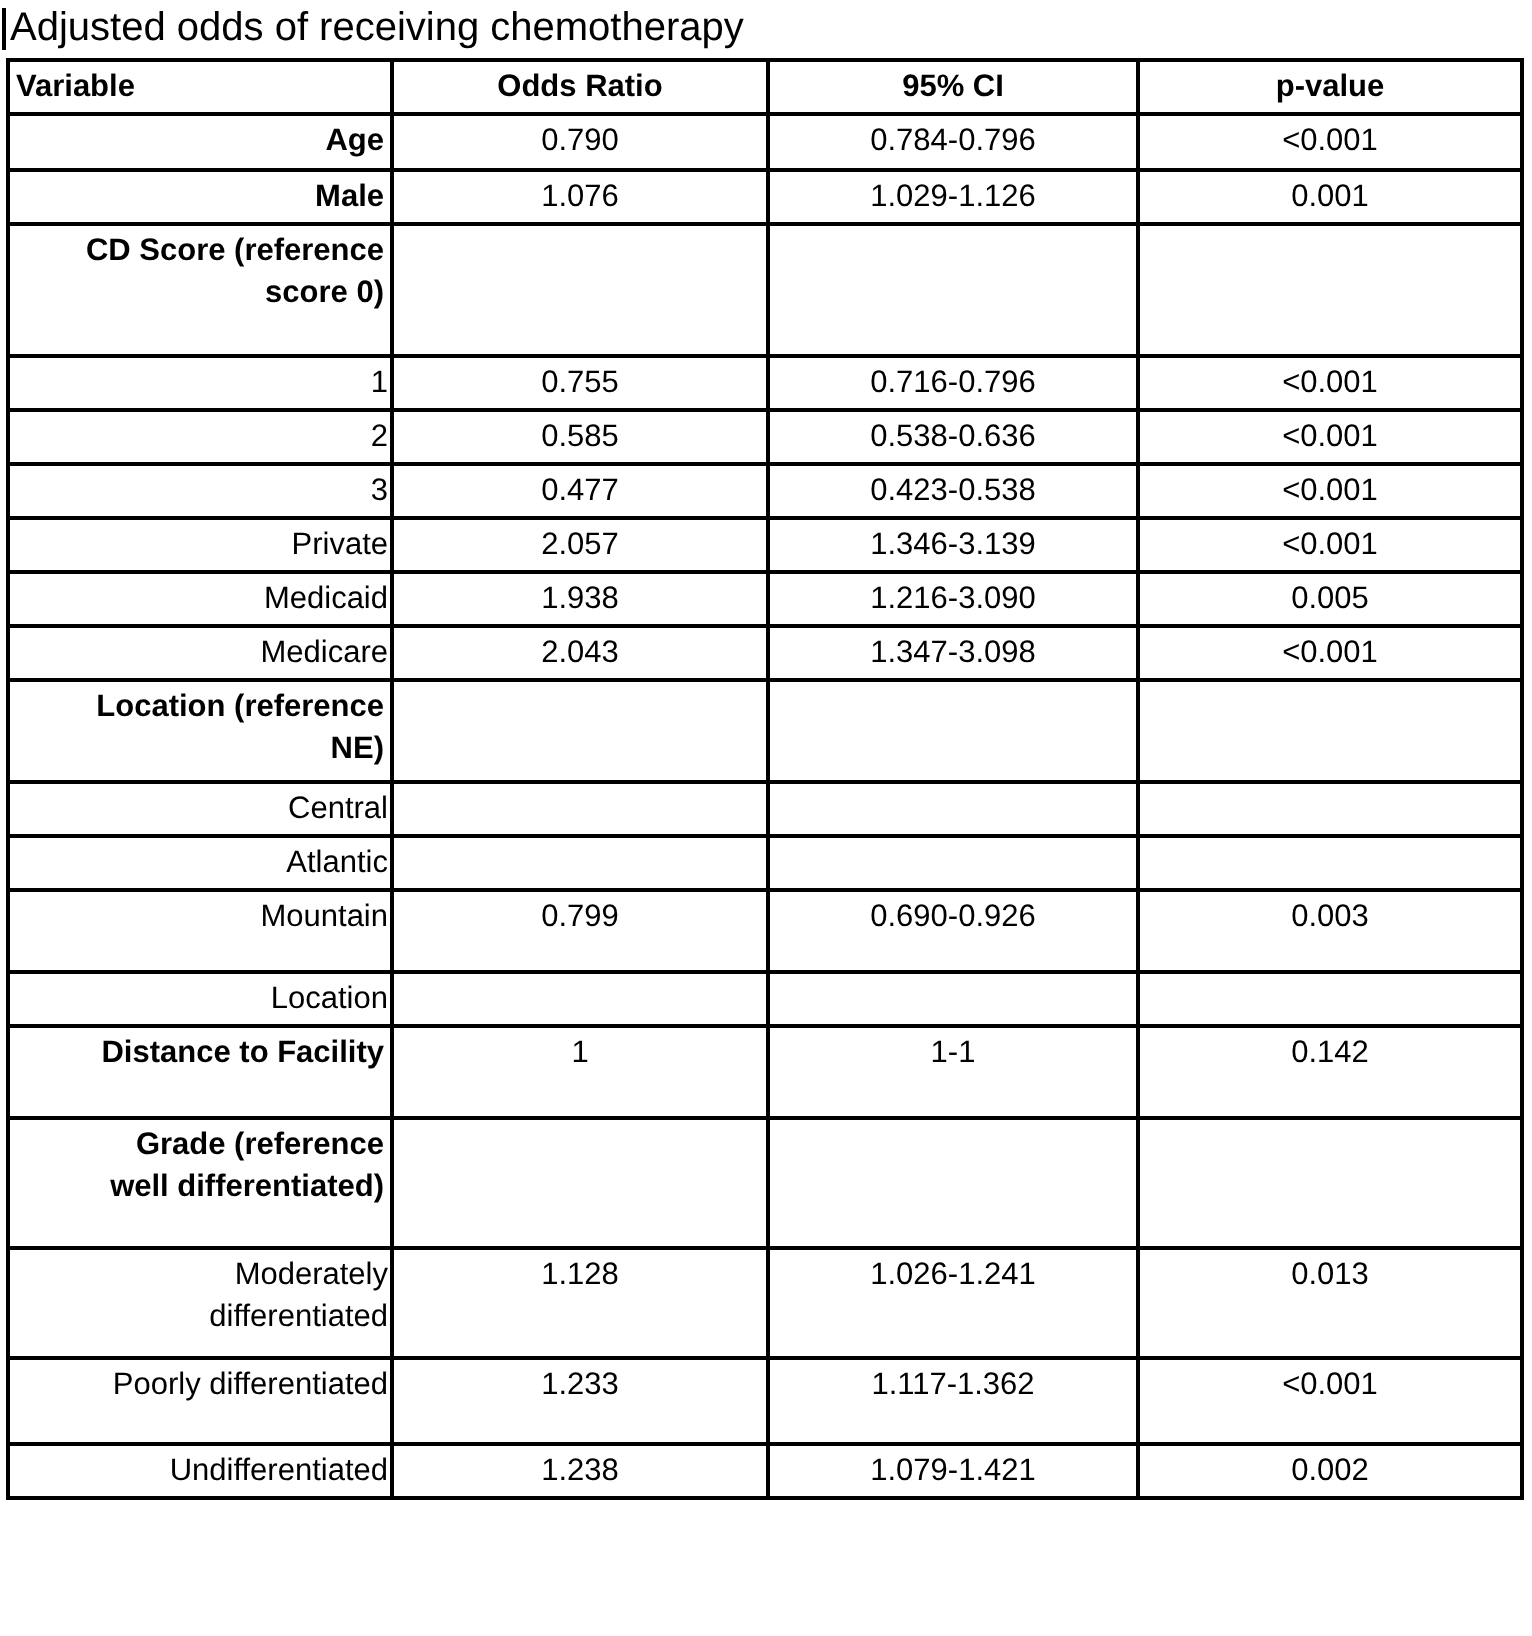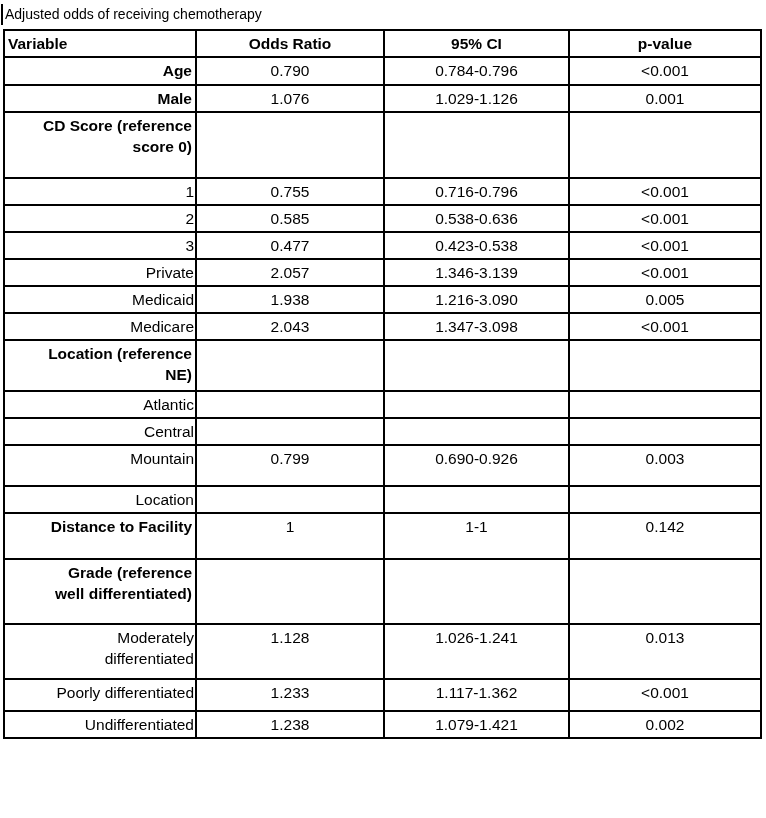--- a/index.html
+++ b/index.html
@@ -16,21 +16,21 @@
     padding: 4px 0 2px 1px;
     height: 29px;
   }
   .cursor-bar {
     width: 2px;
     height: 21px;
     background: #000;
     flex: 0 0 auto;
   }
   .doc-title {
-    font-size: 14px;
+    font-size: 20px;
     line-height: 21px;
     padding-left: 2px;
     white-space: nowrap;
   }
   table.odds {
     border-collapse: collapse;
     table-layout: fixed;
     margin-left: 3px;
     width: 757px;
   }
@@ -132,28 +132,28 @@
       <td class="num">1.347-3.098</td>
       <td class="num">&lt;0.001</td>
     </tr>
     <tr class="cat" style="height:51px">
       <td class="var">Location (reference
 NE)</td>
       <td class="num"></td>
       <td class="num"></td>
       <td class="num"></td>
     </tr>
+    <tr class="sub" style="height:27px">
+      <td class="var">Central</td>
+      <td class="num"></td>
+      <td class="num"></td>
+      <td class="num"></td>
+    </tr>
     <tr class="sub" style="height:26px">
       <td class="var">Atlantic</td>
-      <td class="num"></td>
-      <td class="num"></td>
-      <td class="num"></td>
-    </tr>
-    <tr class="sub" style="height:27px">
-      <td class="var">Central</td>
       <td class="num"></td>
       <td class="num"></td>
       <td class="num"></td>
     </tr>
     <tr class="sub" style="height:41px">
       <td class="var">Mountain</td>
       <td class="num">0.799</td>
       <td class="num">0.690-0.926</td>
       <td class="num">0.003</td>
     </tr>
@@ -176,21 +176,21 @@
       <td class="num"></td>
       <td class="num"></td>
     </tr>
     <tr class="sub" style="height:55px">
       <td class="var">Moderately
 differentiated</td>
       <td class="num">1.128</td>
       <td class="num">1.026-1.241</td>
       <td class="num">0.013</td>
     </tr>
-    <tr class="sub" style="height:32px">
+    <tr class="sub" style="height:43px">
       <td class="var">Poorly differentiated</td>
       <td class="num">1.233</td>
       <td class="num">1.117-1.362</td>
       <td class="num">&lt;0.001</td>
     </tr>
     <tr class="sub" style="height:27px">
       <td class="var">Undifferentiated</td>
       <td class="num">1.238</td>
       <td class="num">1.079-1.421</td>
       <td class="num">0.002</td>

